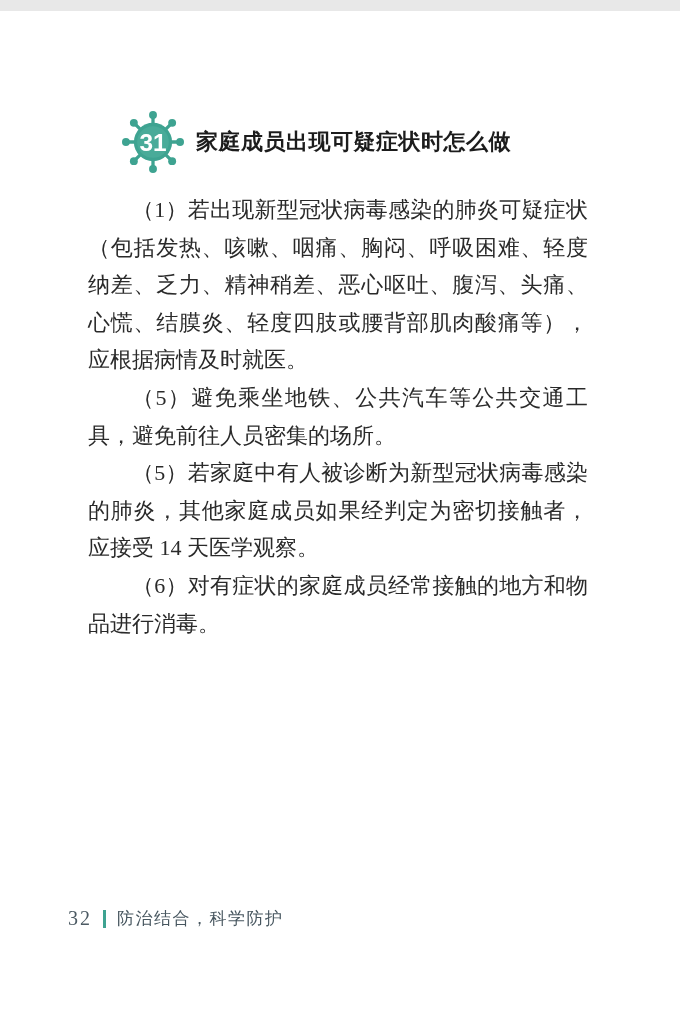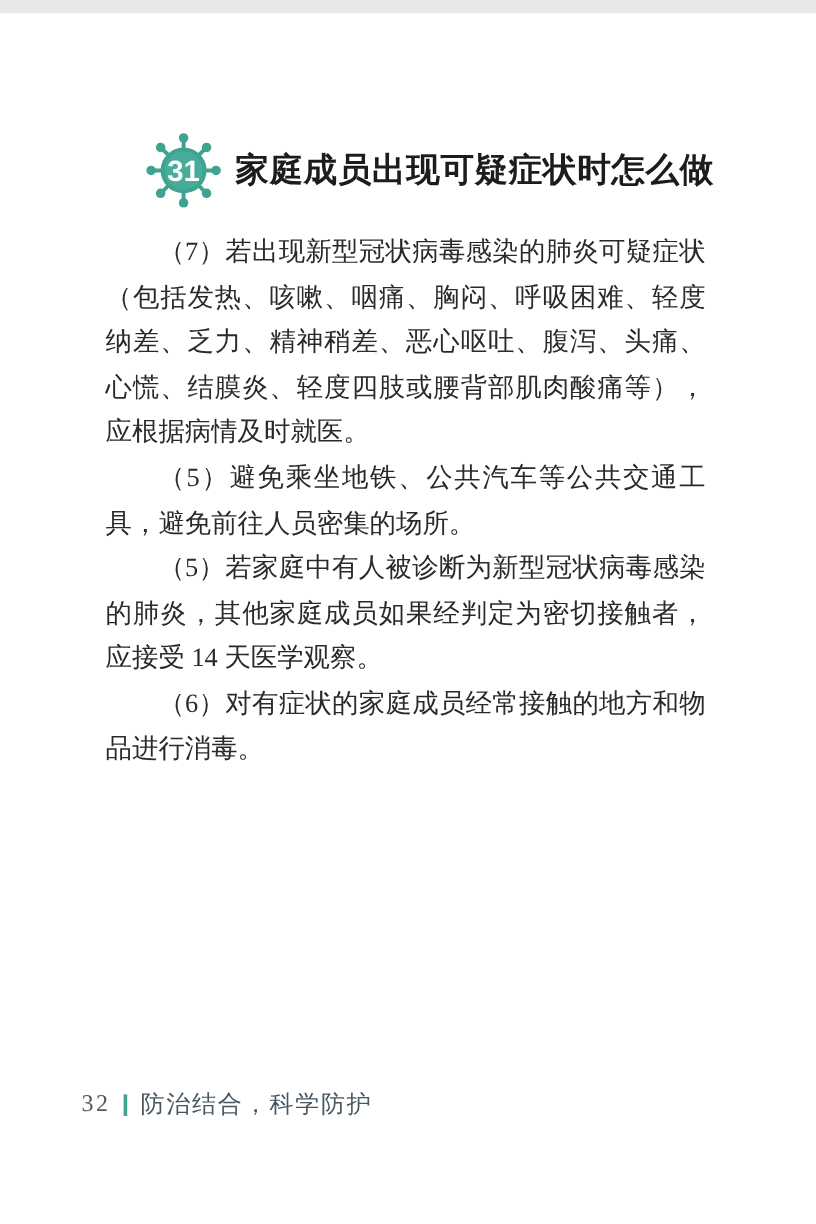--- a/index.html
+++ b/index.html
@@ -23,21 +23,21 @@
   }
   .virus-badge {
     width: 66px;
     height: 66px;
     flex: 0 0 auto;
   }
   .virus-badge svg { display: block; width: 100%; height: 100%; }
   .page-title {
     font-family: "Liberation Sans", "DejaVu Sans", sans-serif;
     font-weight: bold;
-    font-size: 28px;
+    font-size: 22px;
     letter-spacing: 0.5px;
     color: #1c1c1c;
     white-space: nowrap;
     text-align: right;
   }
   .body-text {
     position: absolute;
     top: 180px;
     left: 88px;
     width: 500px;
@@ -64,21 +64,21 @@
     color: #4c5a63;
     letter-spacing: 2px;
   }
   .footer .divider {
     width: 3px;
     height: 18px;
     background: #3ea391;
   }
   .footer .slogan {
     font-family: "Liberation Sans", "DejaVu Sans", sans-serif;
-    font-size: 20px;
+    font-size: 17px;
     color: #47565f;
     letter-spacing: 1.5px;
   }
 </style>
 </head>
 <body>
 
 <div class="page">
 
   <div class="header">
@@ -106,21 +106,21 @@
           <circle cx="50" cy="50" r="29"></circle>
         </g>
         <circle cx="50" cy="50" r="24" fill="#49ab99"></circle>
         <text x="50" y="63" text-anchor="middle" font-family="Liberation Sans, DejaVu Sans, sans-serif" font-size="37" font-weight="bold" fill="#ffffff">31</text>
       </svg>
     </span>
     <span class="page-title">家庭成员出现可疑症状时怎么做</span>
   </div>
 
   <div class="body-text">
-    <p>（7）若出现新型冠状病毒感染的肺炎可疑症状（包括发热、咳嗽、咽痛、胸闷、呼吸困难、轻度纳差、乏力、精神稍差、恶心呕吐、腹泻、头痛、心慌、结膜炎、轻度四肢或腰背部肌肉酸痛等），应根据病情及时就医。</p>
+    <p>（1）若出现新型冠状病毒感染的肺炎可疑症状（包括发热、咳嗽、咽痛、胸闷、呼吸困难、轻度纳差、乏力、精神稍差、恶心呕吐、腹泻、头痛、心慌、结膜炎、轻度四肢或腰背部肌肉酸痛等），应根据病情及时就医。</p>
     <p>（5）避免乘坐地铁、公共汽车等公共交通工具，避免前往人员密集的场所。</p>
     <p>（5）若家庭中有人被诊断为新型冠状病毒感染的肺炎，其他家庭成员如果经判定为密切接触者，应接受 14 天医学观察。</p>
     <p>（6）对有症状的家庭成员经常接触的地方和物品进行消毒。</p>
   </div>
 
   <div class="footer">
     <span class="page-number">32</span>
     <span class="divider"></span>
     <span class="slogan">防治结合，科学防护</span>
   </div>

